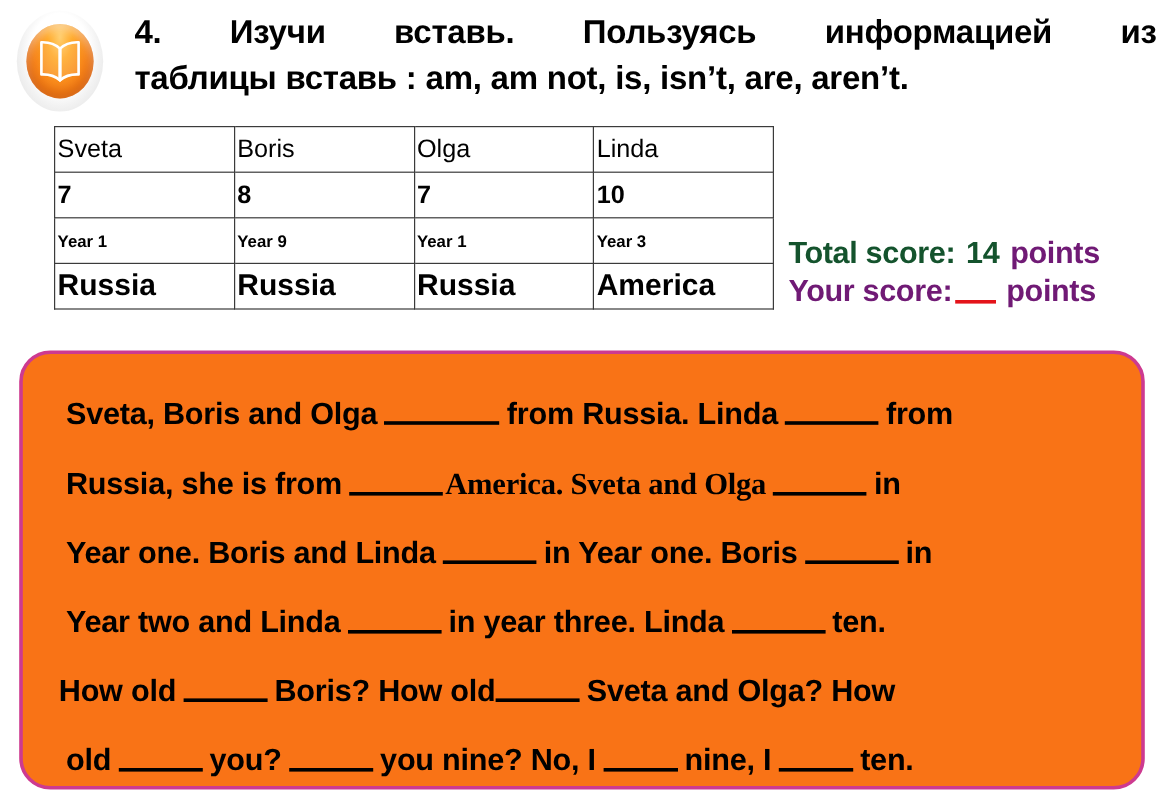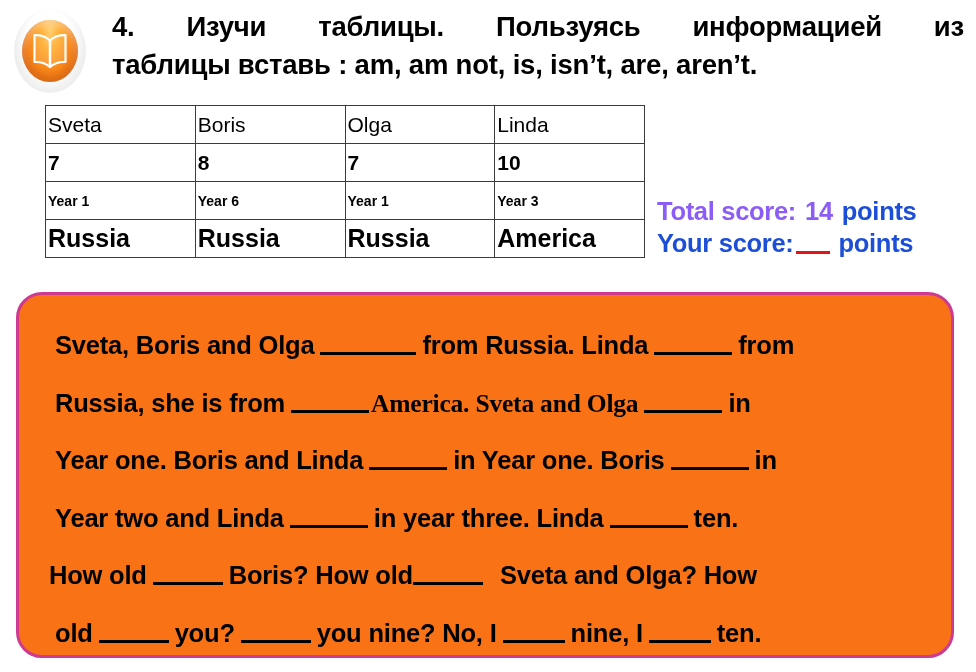--- a/index.html
+++ b/index.html
@@ -100,22 +100,22 @@
     left: 657px;
     top: 196px;
     width: 319px;
     font-size: 25.5px;
     font-weight: bold;
     line-height: 1.24;
     letter-spacing: -0.3px;
     white-space: nowrap;
   }
   .score-line { display: block; }
-  .s-red { color: #8b5cf6; margin-top: 37px; }
-  .s-blue { color: #1d4ed8; }
+  .s-red { color: #14532d; margin-top: 37px; }
+  .s-blue { color: #701a75; }
   .blank-red {
     display: inline-block;
     width: 34px;
     border-bottom: 3px solid #e4131a;
     margin: 0 2px -2px 2px;
   }
 
   
   #exercise-box {
     position: absolute;
@@ -171,21 +171,21 @@
         <path d="M28 20.5 C32 16.5 38 15 43.5 15.2 L43.5 42 C38 41.8 32 43.3 28 47 Z" fill="rgba(255,255,255,0.12)"></path>
         <line x1="28" y1="20.5" x2="28" y2="47"></line>
       </g>
     </svg>
   </div>
 
   <div class="hdr-text">
     <span class="hdr-line1">
       <span>4.</span>
       <span>Изучи</span>
-      <span>таблицы.</span>
+      <span>вставь.</span>
       <span>Пользуясь</span>
       <span>информацией</span>
       <span>из</span>
     </span>
     <span class="hdr-line2">таблицы вставь : am, am not, is, isn’t, are, aren’t.</span>
   </div>
 
 </div>
 
 <table id="info-table">
@@ -197,21 +197,21 @@
       <td>Linda</td>
     </tr>
     <tr class="row-ages">
       <td>7</td>
       <td>8</td>
       <td>7</td>
       <td>10</td>
     </tr>
     <tr class="row-years">
       <td>Year 1</td>
-      <td>Year 6</td>
+      <td>Year 9</td>
       <td>Year 1</td>
       <td>Year 3</td>
     </tr>
     <tr class="row-country">
       <td>Russia</td>
       <td>Russia</td>
       <td>Russia</td>
       <td>America</td>
     </tr>
   </tbody>
@@ -226,18 +226,18 @@
   <div id="exercise-text">
 
     <span class="ex-line"><span style="margin-right: 6px; margin-left: 6px;">Sveta, Boris and Olga</span><span class="blank b-xl"></span><span style="margin-right: 6px; margin-left: 6px;">from Russia. Linda</span><span class="blank b-lg"></span><span style="margin-right: 6px; margin-left: 6px;">from</span></span>
 
     <span class="ex-line"><span style="margin-right: 6px; margin-left: 6px;">Russia, she is from</span><span class="blank b-lg"></span><span style="margin-right: 6px; margin-left: 2px; font-family: Liberation Serif, serif;">America. Sveta and Olga</span><span class="blank b-lg"></span><span style="margin-right: 6px; margin-left: 6px;">in</span></span>
 
     <span class="ex-line"><span style="margin-right: 6px; margin-left: 6px;">Year one. Boris and Linda</span><span class="blank b-lg"></span><span style="margin-right: 6px; margin-left: 6px;">in Year one. Boris</span><span class="blank b-lg"></span><span style="margin-right: 6px; margin-left: 6px;">in</span></span>
 
     <span class="ex-line"><span style="margin-right: 6px; margin-left: 6px;">Year two and Linda</span><span class="blank b-lg"></span><span style="margin-right: 6px; margin-left: 6px;">in year three. Linda</span><span class="blank b-lg"></span><span style="margin-right: 6px; margin-left: 6px;">ten.</span></span>
 
-    <span class="ex-line"><span style="margin-right: 6px; ">How old</span><span class="blank b-md"></span><span style="margin-left: 6px;">Boris? How old</span><span class="blank b-md"></span><span style="margin-right: 6px; margin-left: 17px;">Sveta and Olga? How</span></span>
+    <span class="ex-line"><span style="margin-right: 6px; ">How old</span><span class="blank b-md"></span><span style="margin-left: 6px;">Boris? How old</span><span class="blank b-md"></span><span style="margin-right: 6px; margin-left: 6px;">Sveta and Olga? How</span></span>
 
     <span class="ex-line last"><span style="margin-right: 6px; margin-left: 6px;">old</span><span class="blank b-md"></span><span style="margin-right: 6px; margin-left: 6px;">you?</span><span class="blank b-md"></span><span style="margin-right: 6px; margin-left: 6px;">you nine? No, I</span><span class="blank b-sm"></span><span style="margin-right: 6px; margin-left: 6px;">nine, I</span><span class="blank b-sm"></span><span style="margin-right: 6px; margin-left: 6px;">ten.</span></span>
 
   </div>
 </div>
 
 </body></html>

